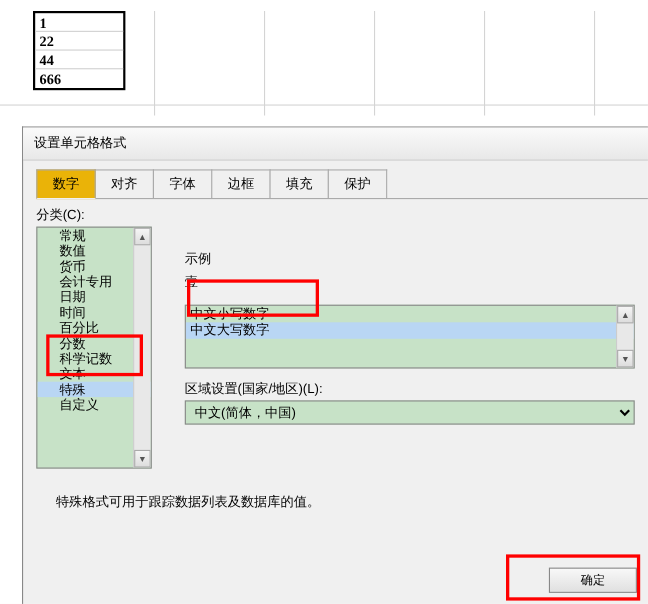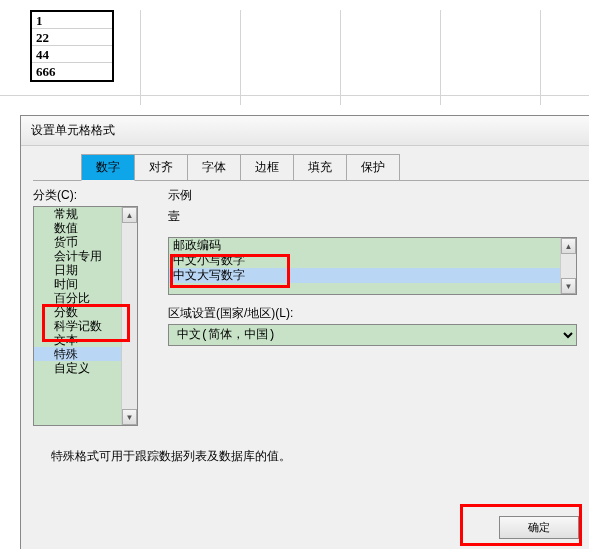--- a/index.html
+++ b/index.html
@@ -12,43 +12,43 @@
     .sheet-bg { position: absolute; top: 0; left: 0; right: 0; height: 115px; }
     .gridline-v { position: absolute; top: 10px; width: 1px; height: 95px; background: #d4d4d4; }
     .gridline-h { position: absolute; left: 0; right: 0; height: 1px; background: #d4d4d4; }
     
     .dialog { position: absolute; top: 115px; left: 20px; right: 0; bottom: 0; background: #f0f0f0; border: 1px solid #888; border-right: none; border-bottom: none; }
     .dialog-titlebar { background: linear-gradient(to bottom, #fafafa, #e8e8e8); border-bottom: 1px solid #ccc; padding: 6px 10px; font-size: 12px; }
     .dialog-body { padding: 8px 0 8px 12px; }
     
     .tabs { display: flex; border-bottom: 1px solid #aaa; margin-bottom: 6px; }
     .tab { padding: 4px 14px; border: 1px solid #aaa; border-bottom: none; background: #f0f0f0; margin-right: -1px; cursor: pointer; font-size: 12px; position: relative; }
-    .tab.active { background: #0ea5e9; border-bottom: 1px solid #f0f0f0; margin-bottom: -1px; z-index: 1; margin-left: 48px; }
+    .tab.active { background: #eab308; border-bottom: 1px solid #f0f0f0; margin-bottom: -1px; z-index: 1; }
     
-    .content-row { display: flex; gap: 15px; }
+    .content-row { display: flex; gap: 15px; align-items: center; }
     .left-col { width: 120px; }
     .right-col { flex: 1; padding-right: 12px; }
     
     .section-label { font-size: 12px; margin-bottom: 2px; }
     .category-list { background: #c7e2c7; border: 1px solid #888; height: 220px; width: 105px; overflow: hidden; position: relative; }
     .category-list-inner { padding: 0; }
     .cat-item { padding: 0 20px; font-size: 12px; line-height: 14px; cursor: pointer; }
     .cat-item.selected { background: #b9d6f4; }
     .scrollbar-v { position: absolute; right: 0; top: 0; bottom: 0; width: 16px; background: #e8e8e8; border-left: 1px solid #ccc; }
     .scroll-btn { height: 16px; background: linear-gradient(#f5f5f5,#ddd); border: 1px solid #aaa; display: flex; align-items: center; justify-content: center; font-size: 8px; color: #555; }
     
     .sample-area { margin-bottom: 10px; }
     .sample-box { padding: 2px 0; font-size: 12px; }
     
     .type-list { background: #c7e2c7; border: 1px solid #888; height: 58px; position: relative; margin-bottom: 10px; }
     .type-list-inner { }
     .type-item { padding: 0 4px; font-size: 12px; line-height: 15px; cursor: pointer; }
     .type-item.selected { background: #b9d6f4; }
     
-    .locale-select { width: 100%; background: #c7e2c7; border: 1px solid #888; padding: 2px 4px; font-size: 12px; height: 22px; font-family: Liberation Mono, monospace; }
+    .locale-select { width: 100%; background: #c7e2c7; border: 1px solid #888; padding: 2px 4px; font-size: 12px; height: 22px; font-family: Liberation Sans, sans-serif; }
     
     .help-text { position: absolute; bottom: 84px; left: 30px; font-size: 12px; }
     
     .button-row { position: absolute; bottom: 10px; right: 10px; }
     .btn { padding: 3px 28px; background: linear-gradient(#f8f8f8,#e0e0e0); border: 1px solid #888; font-size: 11px; cursor: pointer; font-family: inherit; }
     
     .redbox { position: absolute; border: 3px solid #ff0000; pointer-events: none; }
     .redbox1 { top: 304px; left: 42px; width: 88px; height: 38px; }
     .redbox2 { top: 254px; left: 170px; width: 120px; height: 34px; }
   </style>
@@ -114,21 +114,20 @@
       </div>
 
       <div class="right-col">
         <div class="sample-area">
           <div class="section-label">示例</div>
           <div class="sample-box">壹</div>
         </div>
         
         <div class="type-list">
           <div class="type-list-inner">
-            <div class="type-item">邮政编码</div>
             <div class="type-item">中文小写数字</div>
             <div class="type-item selected">中文大写数字</div>
           </div>
           <div class="scrollbar-v">
             <div class="scroll-btn">▲</div>
             <div class="scroll-btn" style="position:absolute;bottom:0;left:0;right:0">▼</div>
           </div>
         </div>
         
         <div class="section-label">区域设置(国家/地区)(L):</div>

